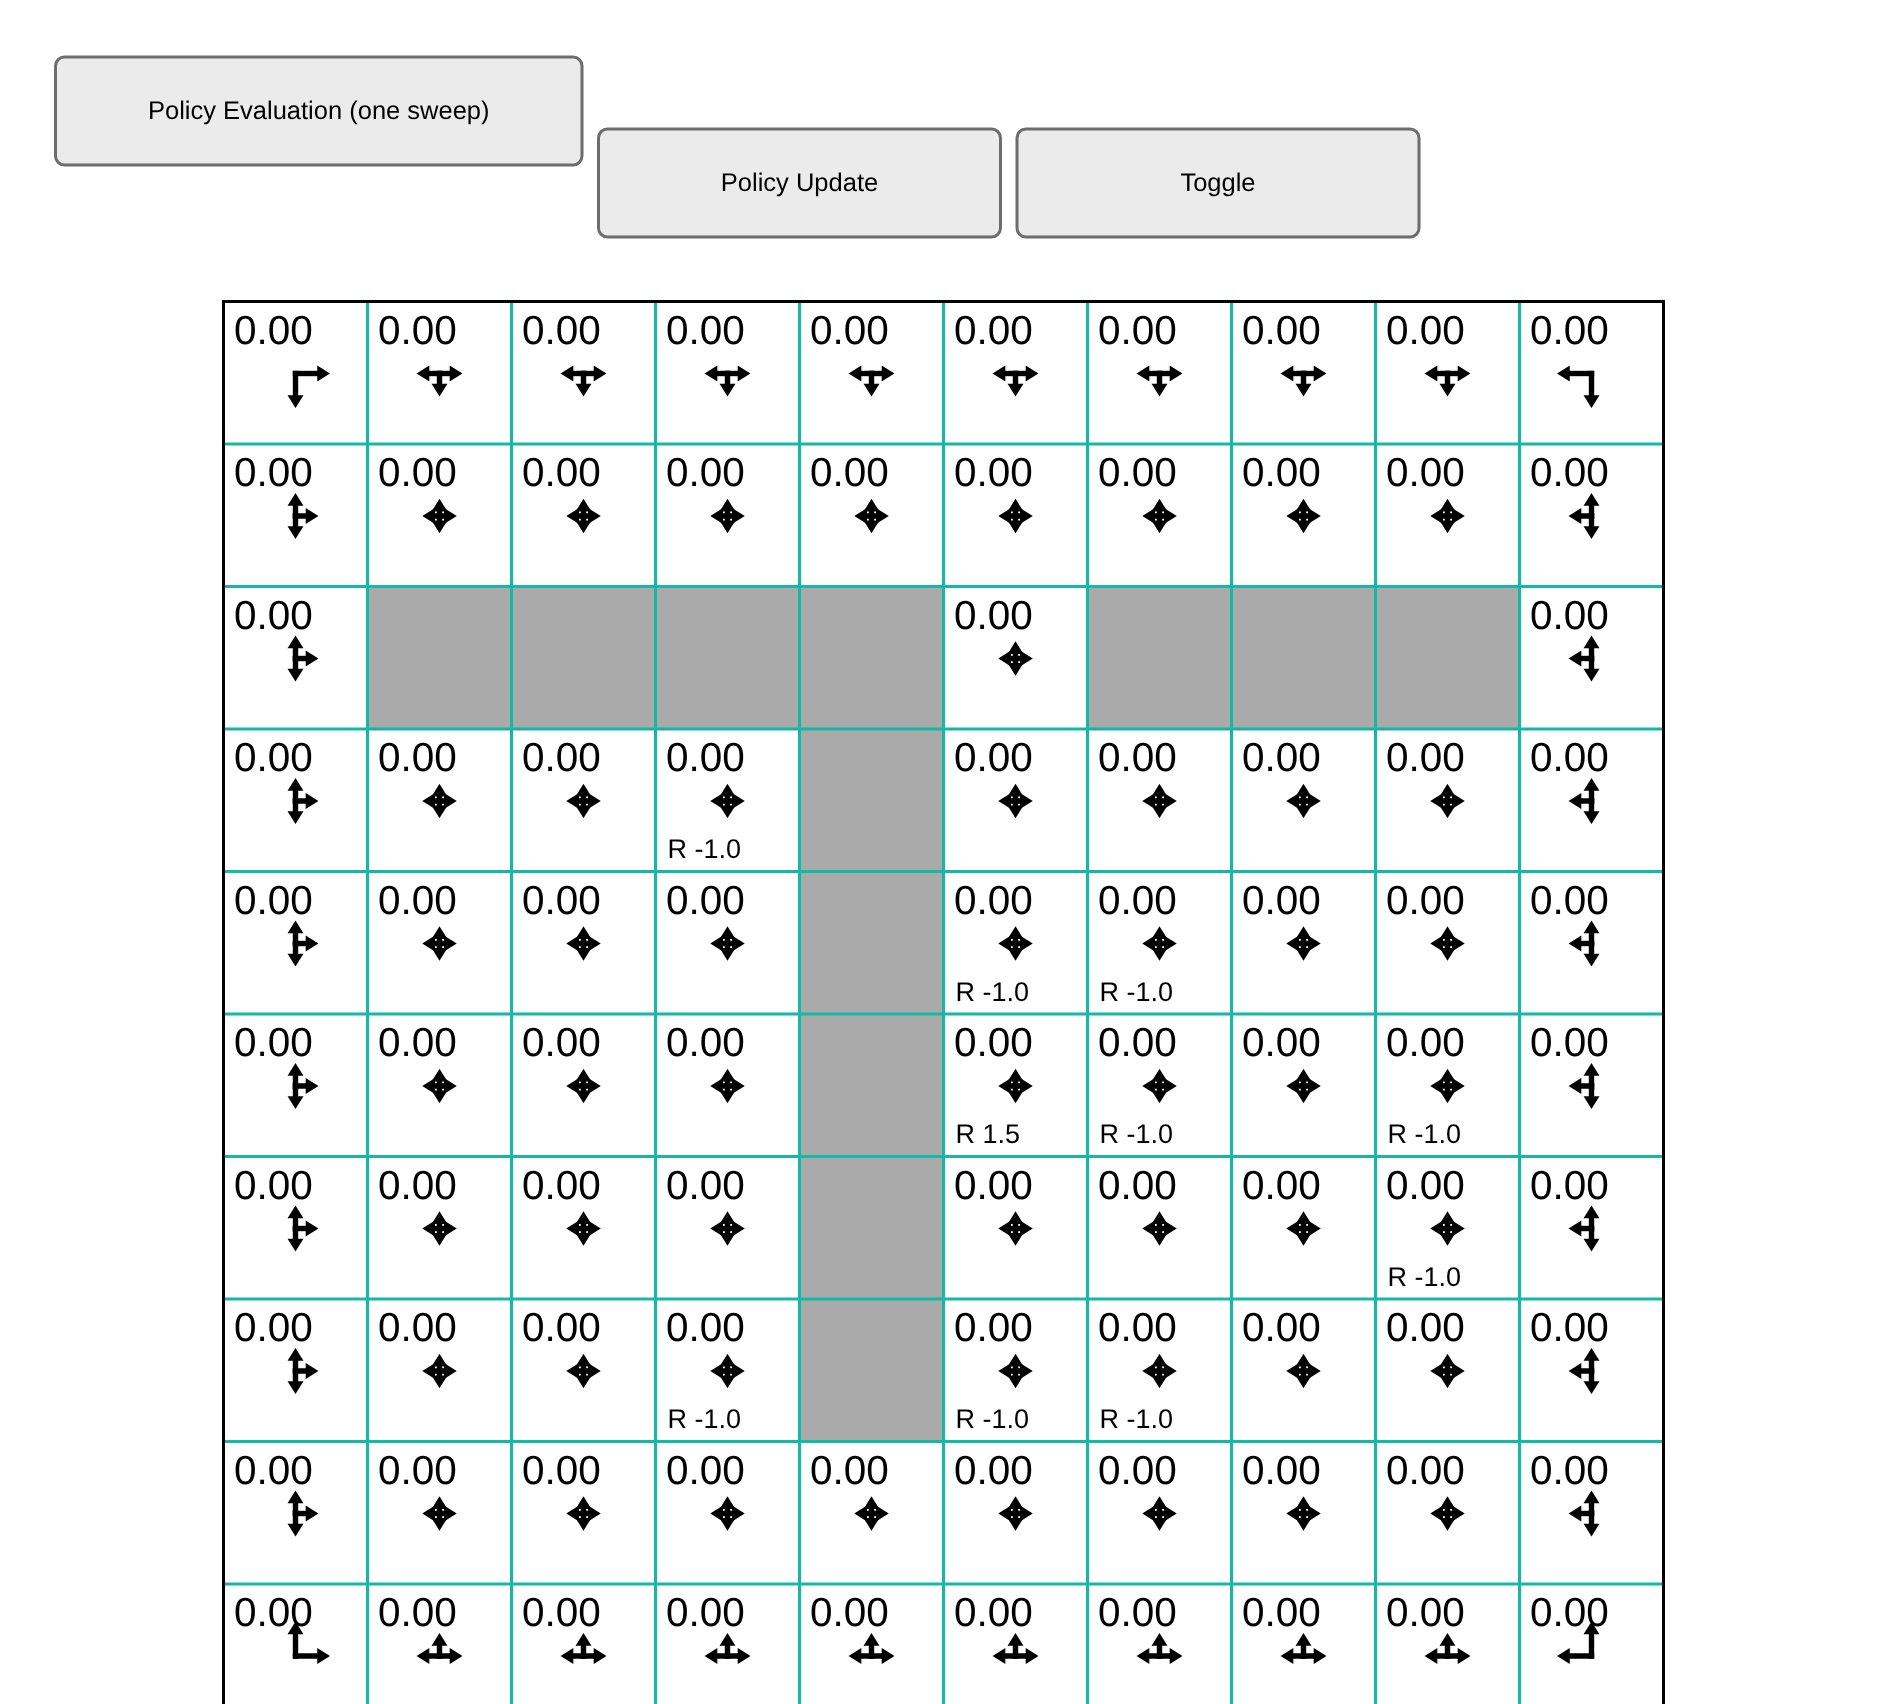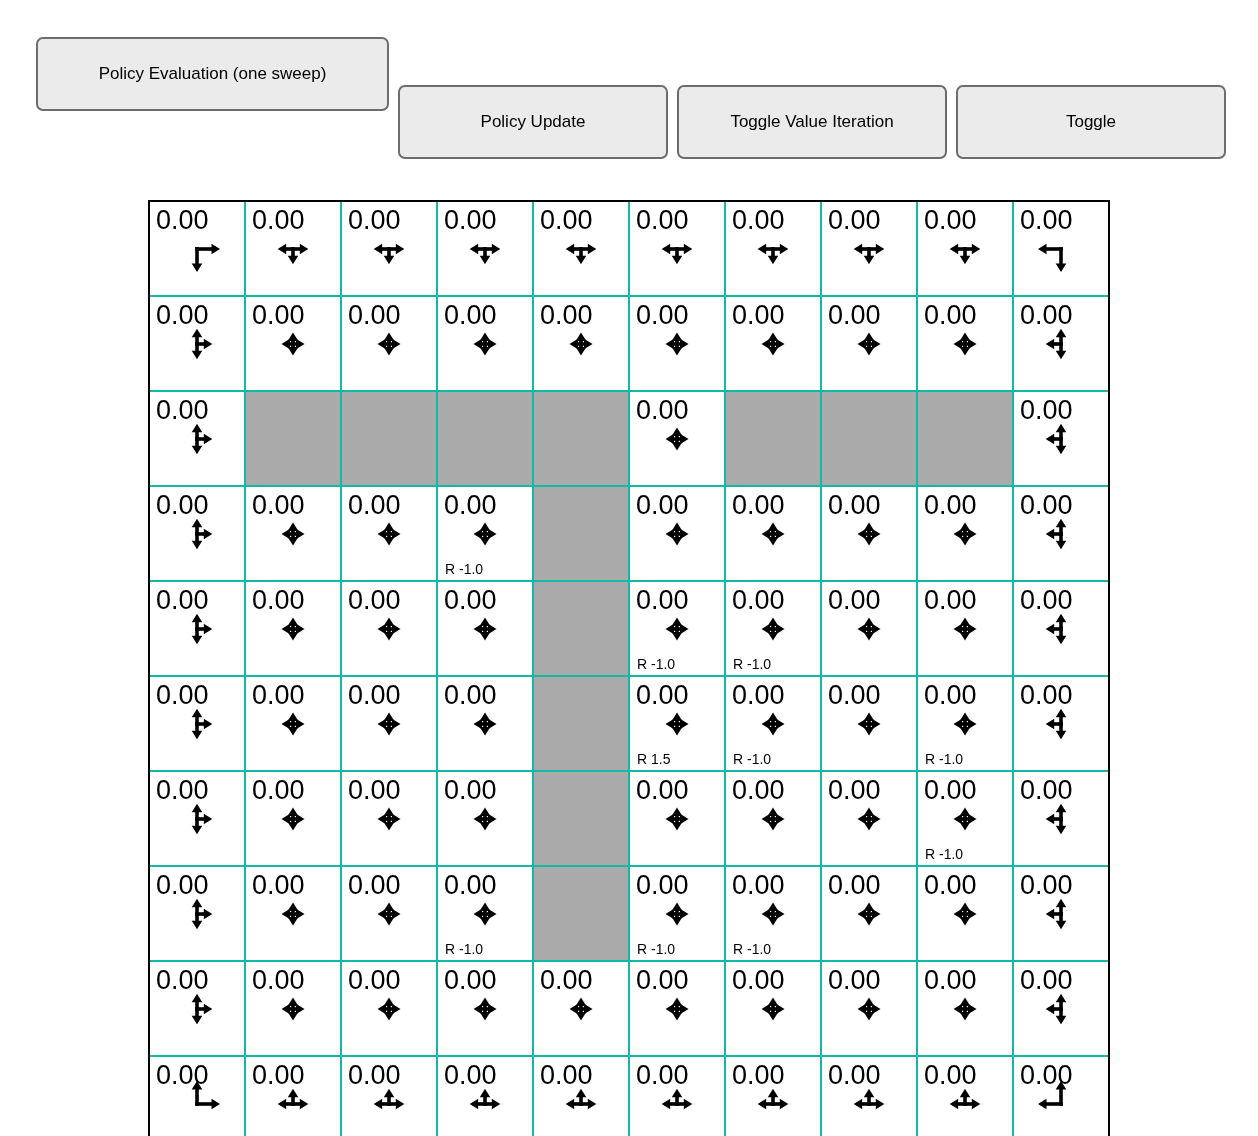--- a/index.html
+++ b/index.html
@@ -70,34 +70,33 @@
     transform: translate(-50%, -50%);
     width: 54px;
     height: 54px;
     pointer-events: none;
   }
   .arrows svg { display: block; }
   .reward {
     position: absolute;
     left: 7px;
     bottom: 3px;
-    font-size: 14px;
+    font-size: 18px;
     color: #000;
     white-space: nowrap;
   }
 </style>
 </head>
 <body>
 
 <div class="page">
 
   <div class="toolbar">
     <button class="btn w-wide">Policy Evaluation (one sweep)</button>
     <button class="btn w-std">Policy Update</button>
-    <button class="btn w-std">Toggle Value Iteration</button>
     <button class="btn w-std">Toggle</button>
   </div>
 
   <div class="grid" id="grid">
       <div class="cell">
         <div class="value">0.00</div>
         <div class="arrows">
           <svg xmlns="http://www.w3.org/2000/svg" viewBox="-27 -27 54 54" width="54" height="54">
             <g transform="rotate(0)">
               <line x1="0" y1="0" x2="16.5" y2="0" stroke="#000000" stroke-width="3.6" stroke-linecap="square"></line>

